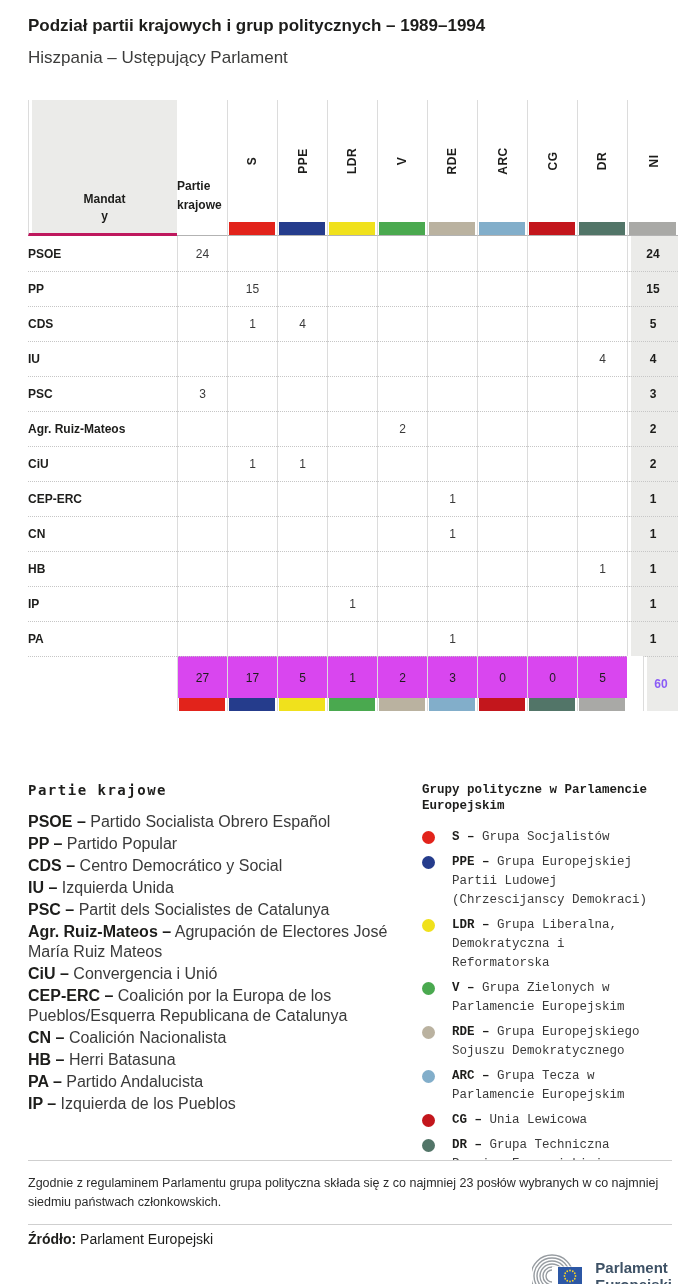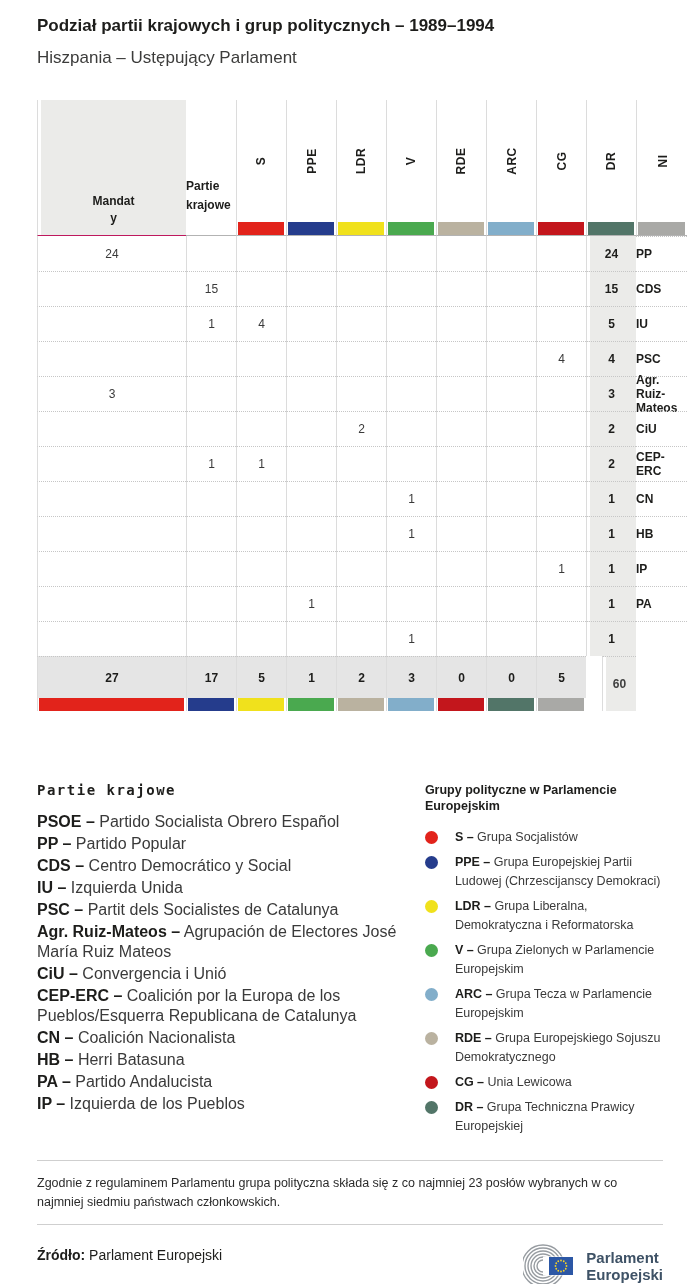--- a/index.html
+++ b/index.html
@@ -1,68 +1,68 @@
 <!DOCTYPE html>
 <html><head>
 <meta charset="utf-8">
 <style>
   html,body{margin:0;padding:0;}
   body{
     width:700px;height:1284px;background:#ffffff;overflow:hidden;
     font-family:"Liberation Sans", sans-serif;color:#3a3a3a;
   }
-  .content{padding:0 37px;}
+  .content{padding:0 28px;}
   h1{margin:15px 0 0;font-size:17px;line-height:22px;font-weight:bold;color:#1d1d1b;}
   h2{margin:10px 0 0;font-size:17px;line-height:22px;font-weight:normal;color:#3c3c3b;}
 
   
   .seat-table{
     margin-top:31px;width:650px;display:grid;
     grid-template-columns:149px repeat(9,50px) 51px;
     grid-template-rows:122px 14px repeat(12,35px) 42px 13px;
   }
   .cell{font-size:12px;color:#3a3a3a;min-width:0;}
   .hcell,.vcell,.bar,.tcell,.bar2{border-left:1px solid #dcdcdc;}
   .hcell{display:flex;align-items:center;justify-content:center;}
   .vtext{transform:rotate(-90deg);font-weight:bold;color:#1d1d1b;letter-spacing:.5px;white-space:nowrap;}
   .label-head{display:flex;align-items:flex-end;padding-bottom:7px;}
   .label-head span{font-weight:bold;color:#1d1d1b;line-height:19px;width:60px;}
   .mand{background:#ebebe9;border-left:1px solid #dcdcdc;box-shadow:inset 3px 0 0 #ffffff;}
   .mand-head{grid-row:1 / span 2;display:flex;align-items:flex-end;justify-content:center;
-    padding-bottom:8px;border-bottom:1px solid #be185d;}
+    padding-bottom:8px;border-bottom:3px solid #be185d;}
   .mand-head span{display:block;width:44px;margin-left:3px;text-align:center;word-break:break-all;
     font-weight:bold;color:#1d1d1b;line-height:17px;}
   .bar-spacer{border-bottom:1px solid #b3b3b3;}
   .bar{border-bottom:1px solid #b3b3b3;}
   .bar .bar-fill,.bar2 .bar-fill{height:13px;margin:0 2px 0 1px;}
   .pcell{display:flex;align-items:center;font-weight:bold;color:#1d1d1b;}
   .vcell{display:flex;align-items:center;justify-content:center;}
   .scell{display:flex;align-items:center;justify-content:center;font-weight:bold;color:#1d1d1b;}
-  .tcell{background:#e5e5e5;display:flex;align-items:center;justify-content:center;font-weight:bold;color:#1d1d1b;}
-  .mand-total{grid-row:span 2;display:flex;align-items:center;justify-content:center;font-weight:bold;color:#404040;margin-left:16px;}
+  .tcell{background:#d946ef;display:flex;align-items:center;justify-content:center;font-weight:normal;color:#1d1d1b;}
+  .mand-total{grid-row:span 2;display:flex;align-items:center;justify-content:center;font-weight:bold;color:#8b5cf6;margin-left:16px;}
   .dot{border-top:1px dotted #c6c6c6;}
 
   
   .legends{display:flex;margin-top:69px;height:380px;overflow:hidden;}
   .lp{width:383px;}
   .lp-head{font-family:"DejaVu Sans Mono", monospace;font-weight:bold;font-size:14px;
     letter-spacing:1.5px;color:#1d1d1b;margin:2px 0 14px;}
   .lp-item{font-size:16px;line-height:20px;margin-bottom:2px;color:#3a3a3a;}
   .lp-abbr{font-weight:bold;color:#1d1d1b;}
-  .lg{width:242px;margin-left:11px;}
+  .lg{width:242px;margin-left:11px;font-family:Liberation Mono, monospace;}
   .lg-head{font-weight:bold;font-size:12.5px;line-height:16px;color:#1d1d1b;margin:2px 0 14px;}
   .lg-item{position:relative;padding-left:30px;font-size:12.5px;line-height:19px;margin-bottom:6px;color:#3a3a3a;}
   .lg-dot{position:absolute;left:0;top:3px;width:13px;height:13px;border-radius:50%;}
   .lg-abbr{font-weight:bold;color:#1d1d1b;}
 
   
   .hr{border-top:1px solid #cfcfcf;height:0;}
   .note{margin:13px 0 0;font-size:12.5px;line-height:19px;color:#2b2b2b;}
   .hr2{margin-top:12px;}
-  .source-row{margin-top:6px;height:48px;display:flex;justify-content:space-between;align-items:center;}
+  .source-row{margin-top:6px;height:48px;display:flex;justify-content:space-between;align-items:flex-start;}
   .source{font-size:14px;color:#1d1d1b;}
   .src-label{font-weight:bold;}
   .logo{display:flex;align-items:center;margin-top:22px;}
   .logo svg{display:block;}
   .arc{fill:none;stroke:var(--arcs,#979ca1);stroke-width:1.4;}
   .flag{fill:var(--flag,#2c57a5);}
   .star{fill:var(--stars,#f5d028);}
   .logo-text{margin-left:9px;font-weight:bold;font-size:15px;line-height:17px;color:var(--text,#3e5266);}
   .logo-text span{display:block;}
 </style>
@@ -129,20 +129,21 @@
       </div>
       <div class="cell bar">
         <div class="bar-fill" style="background: rgb(195, 22, 28);"></div>
       </div>
       <div class="cell bar">
         <div class="bar-fill" style="background: rgb(82, 117, 104);"></div>
       </div>
       <div class="cell bar">
         <div class="bar-fill" style="background: rgb(169, 169, 166);"></div>
       </div>
+      <div class="cell pcell">PSOE</div>
       <div class="cell vcell">24</div>
       <div class="cell vcell"></div>
       <div class="cell vcell"></div>
       <div class="cell vcell"></div>
       <div class="cell vcell"></div>
       <div class="cell vcell"></div>
       <div class="cell vcell"></div>
       <div class="cell vcell"></div>
       <div class="cell vcell"></div>
       <div class="cell mand scell">24</div>
@@ -326,22 +327,22 @@
           <div class="lp-item"><span class="lp-abbr">IP –</span> Izquierda de los Pueblos</div>
         </div>
     </div>
     <div class="lg">
       <div class="lg-head">Grupy polityczne w Parlamencie Europejskim</div>
       <div id="lg-items">
           <div class="lg-item"><span class="lg-dot" style="background: rgb(226, 35, 27);"></span><span class="lg-abbr">S –</span> Grupa Socjalistów</div>
           <div class="lg-item"><span class="lg-dot" style="background: rgb(37, 60, 140);"></span><span class="lg-abbr">PPE –</span> Grupa Europejskiej Partii Ludowej (Chrzescijanscy Demokraci)</div>
           <div class="lg-item"><span class="lg-dot" style="background: rgb(240, 225, 28);"></span><span class="lg-abbr">LDR –</span> Grupa Liberalna, Demokratyczna i Reformatorska</div>
           <div class="lg-item"><span class="lg-dot" style="background: rgb(74, 169, 79);"></span><span class="lg-abbr">V –</span> Grupa Zielonych w Parlamencie Europejskim</div>
+          <div class="lg-item"><span class="lg-dot" style="background: rgb(186, 178, 160);"></span><span class="lg-abbr">RDE –</span> Grupa Europejskiego Sojuszu Demokratycznego</div>
           <div class="lg-item"><span class="lg-dot" style="background: rgb(130, 174, 202);"></span><span class="lg-abbr">ARC –</span> Grupa Tecza w Parlamencie Europejskim</div>
-          <div class="lg-item"><span class="lg-dot" style="background: rgb(186, 178, 160);"></span><span class="lg-abbr">RDE –</span> Grupa Europejskiego Sojuszu Demokratycznego</div>
           <div class="lg-item"><span class="lg-dot" style="background: rgb(195, 22, 28);"></span><span class="lg-abbr">CG –</span> Unia Lewicowa</div>
           <div class="lg-item"><span class="lg-dot" style="background: rgb(82, 117, 104);"></span><span class="lg-abbr">DR –</span> Grupa Techniczna Prawicy Europejskiej</div>
         </div>
     </div>
   </div>
 
   <div class="footer">
     <div class="hr"></div>
     <p class="note">Zgodnie z regulaminem Parlamentu grupa polityczna składa się z co najmniej 23 posłów wybranych w co najmniej siedmiu państwach członkowskich.</p>
     <div class="hr hr2"></div>

